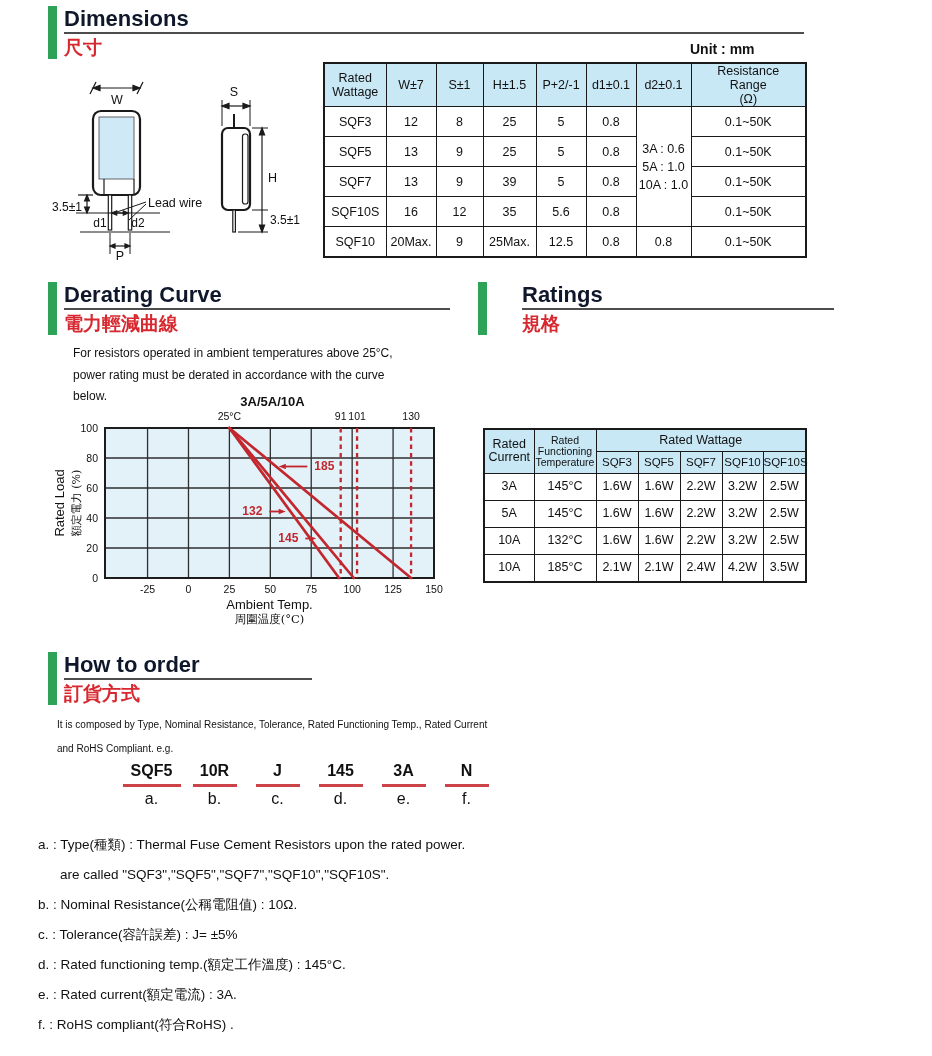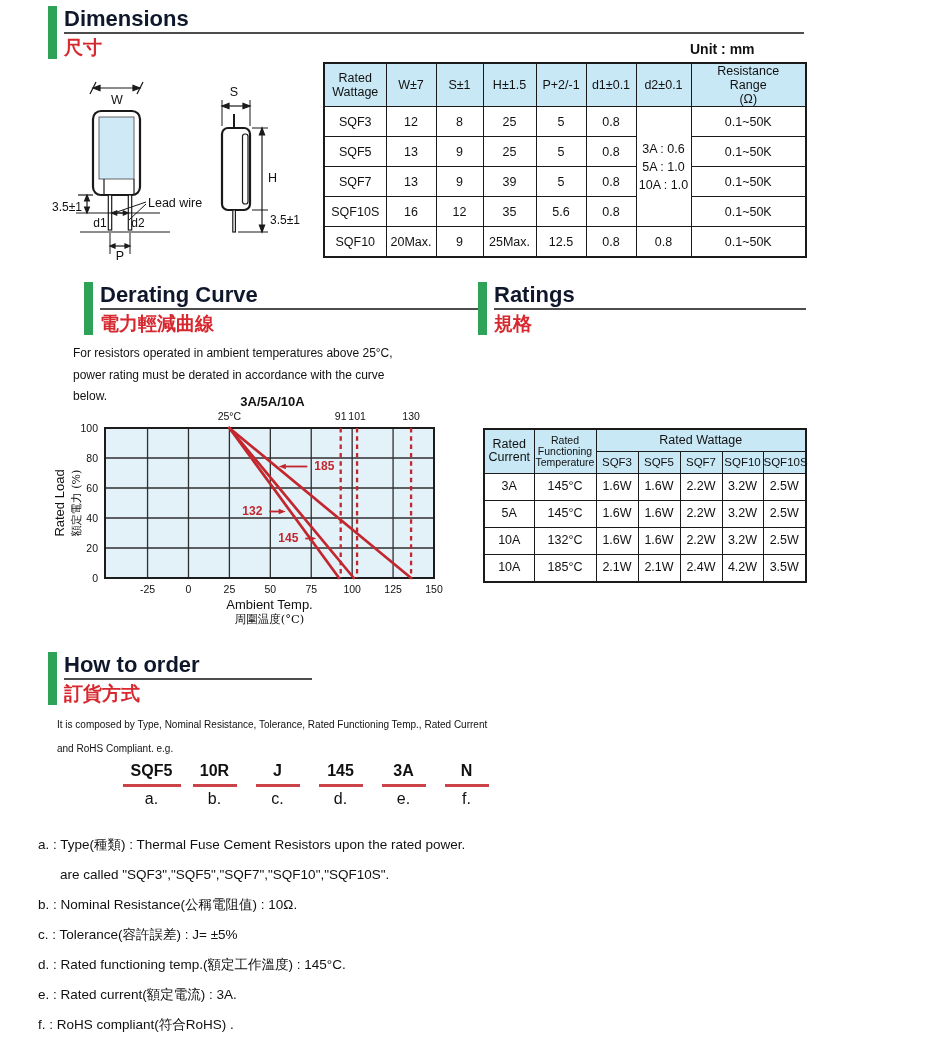--- a/index.html
+++ b/index.html
@@ -198,21 +198,21 @@
             <td>25Max.</td>
             <td>12.5</td>
             <td>0.8</td>
             <td>0.8</td>
             <td>0.1~50K</td>
           </tr>
         </tbody>
       </table>
     </div>
 
-  <div class="sec-head" style="left:48px;top:282px;margin-left:36px;">
+  <div class="sec-head" style="left:48px;top:282px;">
     <div class="sec-bar"></div>
     <div>
       <div class="sec-title">Derating Curve</div>
       <div class="sec-rule" style="width:386px;"></div>
       <div class="sec-subtitle">電力輕減曲線</div>
     </div>
   </div>
 
   <div id="derating-note">
     <div>For resistors operated in ambient temperatures above 25°C,</div>
@@ -269,21 +269,21 @@
         <text x="48" y="97.5" text-anchor="end" font-size="10.5" fill="#111">60</text>
         <text x="48" y="67.5" text-anchor="end" font-size="10.5" fill="#111">80</text>
         <text x="48" y="37.5" text-anchor="end" font-size="10.5" fill="#111">100</text>
         <text x="222.5" y="12" text-anchor="middle" font-size="13" font-weight="bold" fill="#111">3A/5A/10A</text>
         <text x="219.5" y="215" text-anchor="middle" font-size="13" fill="#111">Ambient Temp.</text>
         <text x="219.5" y="229" text-anchor="middle" font-size="11.5" fill="#111" class="zh-serif">周圍温度(°C)</text>
         <text x="14" y="109" text-anchor="middle" font-size="13" fill="#111" transform="rotate(-90 14 109)">Rated Load</text>
         <text x="30" y="109" text-anchor="middle" font-size="11" fill="#111" class="zh-serif" transform="rotate(-90 30 109)">額定電力 (%)</text>
       </svg></div>
 
-  <div class="sec-head" style="left:478px;top:282px;">
+  <div class="sec-head" style="left:478px;top:282px;gap:28px;">
     <div class="sec-bar"></div>
     <div>
       <div class="sec-title">Ratings</div>
       <div class="sec-rule" style="width:312px;"></div>
       <div class="sec-subtitle">規格</div>
     </div>
   </div>
 
   <div class="abs" style="left:483px;top:428px;" id="rt-table-host">
       <table class="rt-table">

